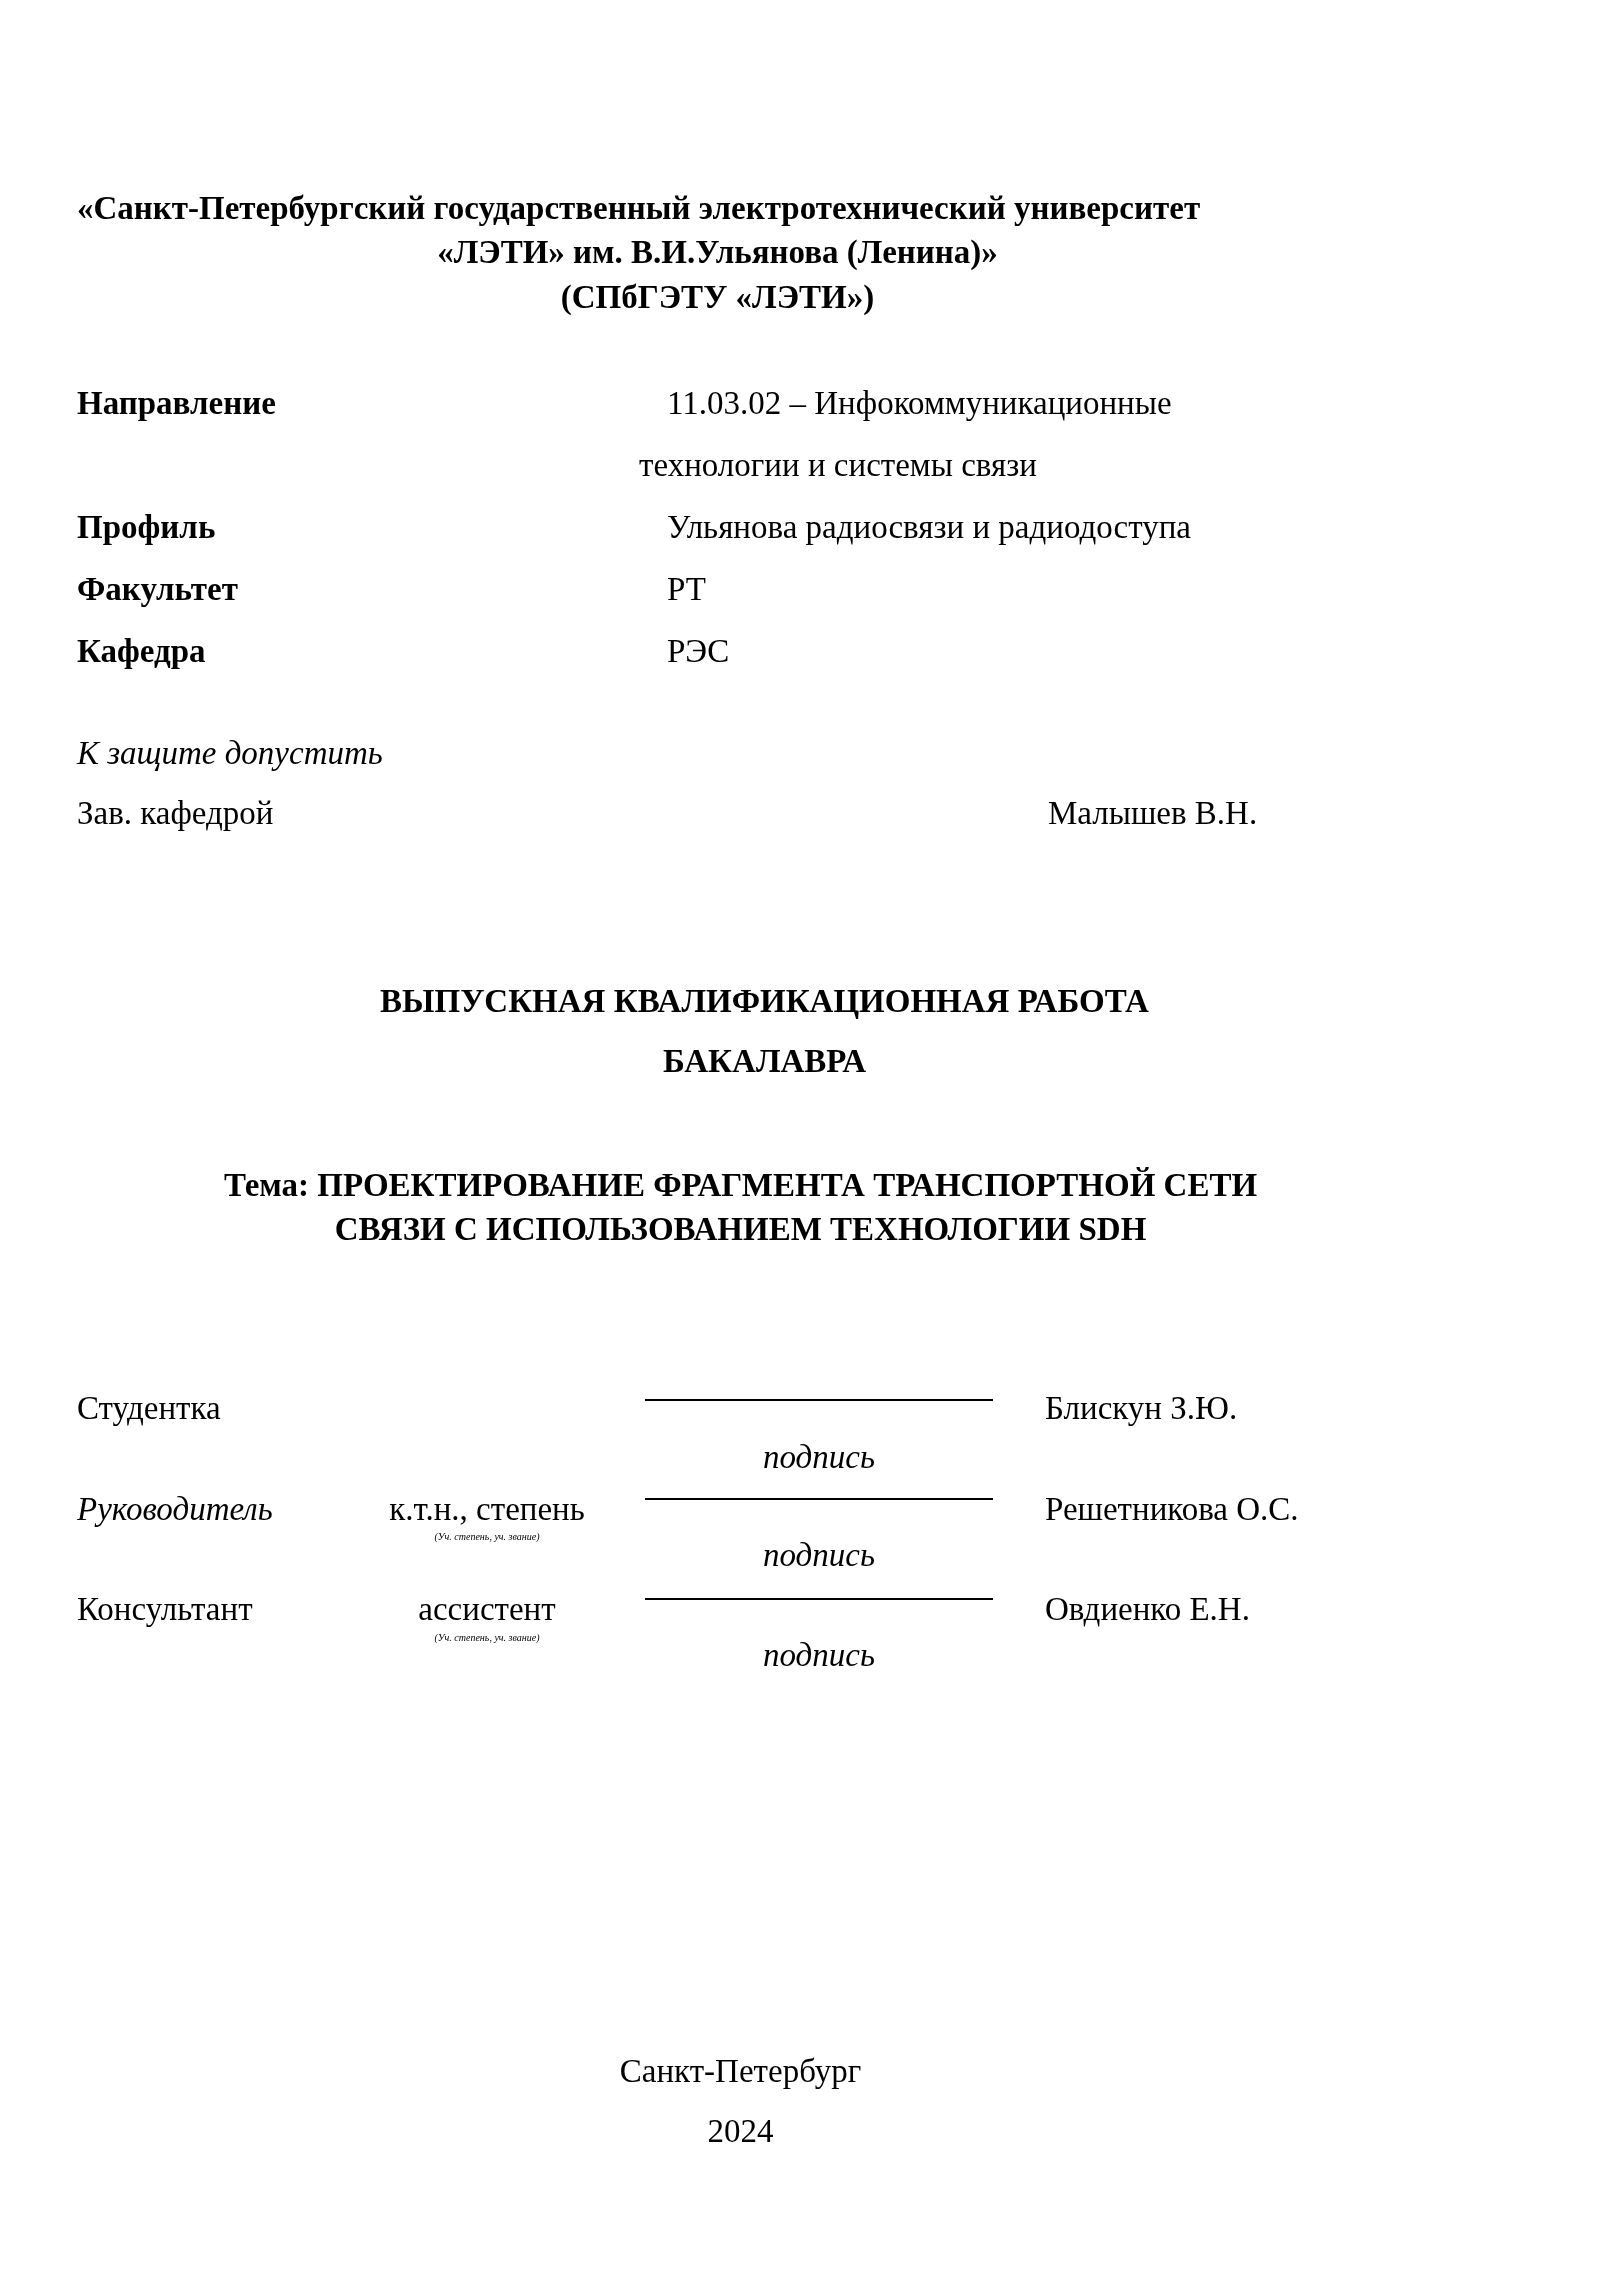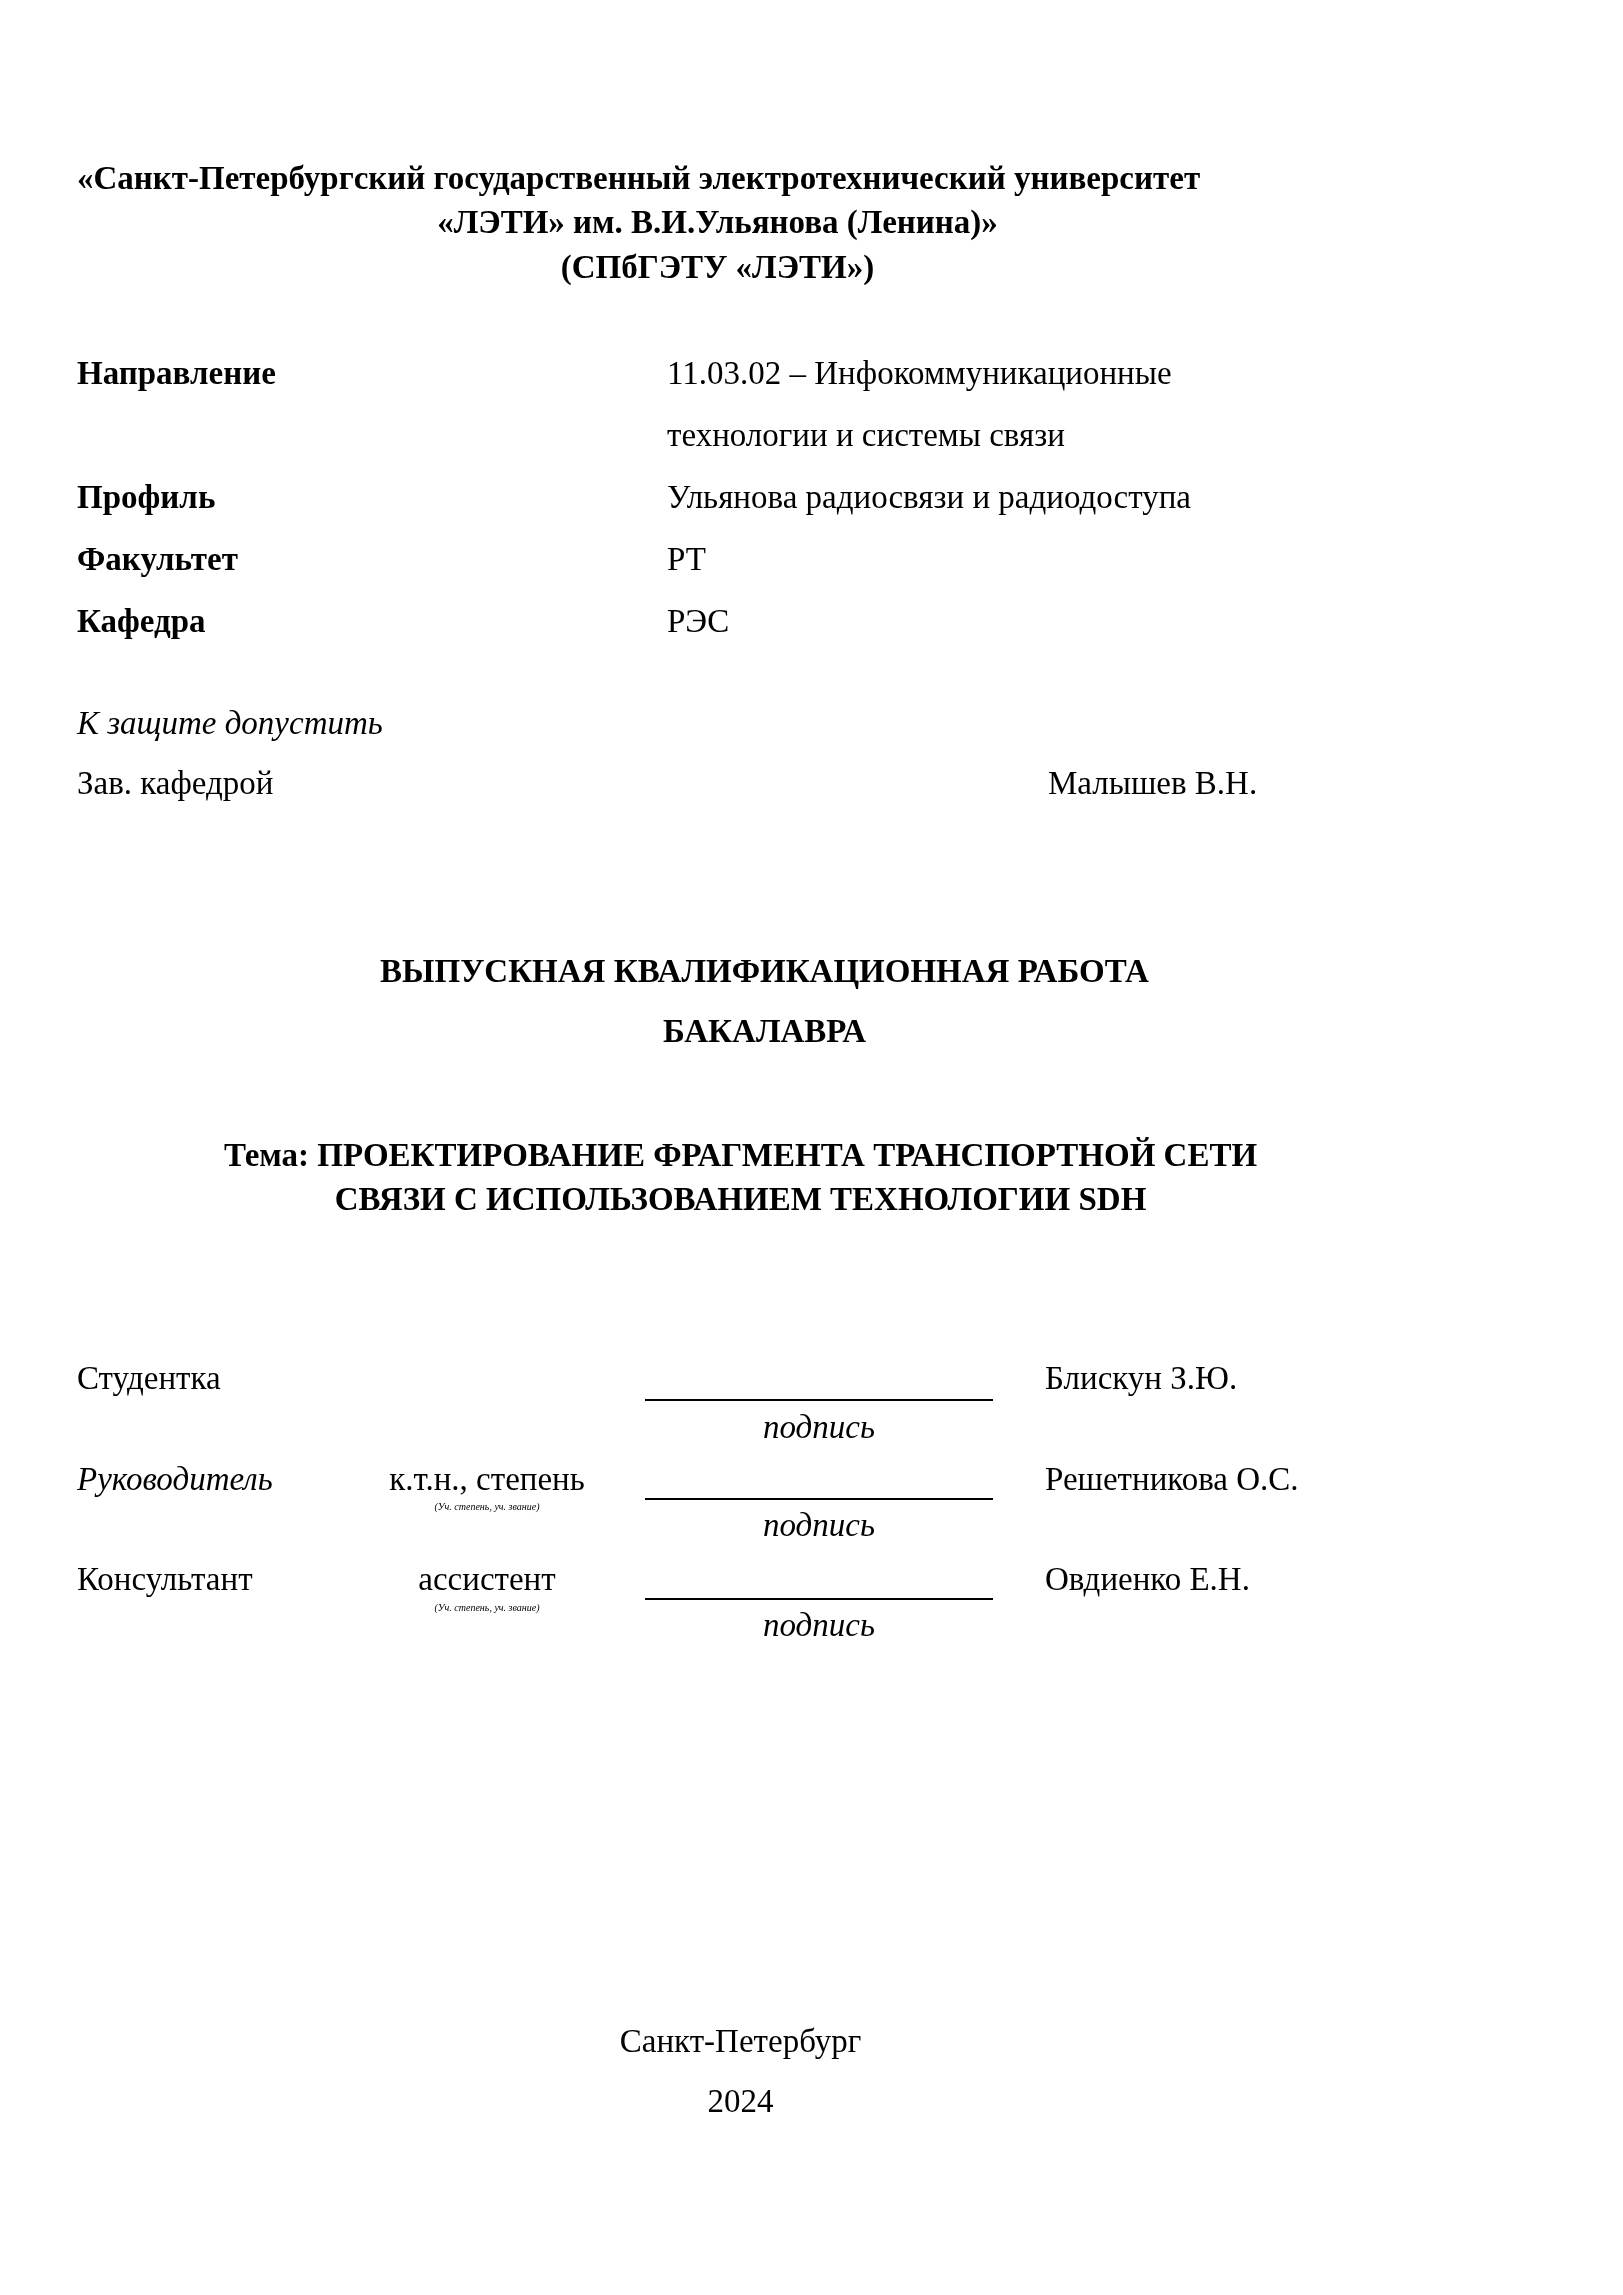--- a/index.html
+++ b/index.html
@@ -1,36 +1,36 @@
 <!DOCTYPE html>
 <html style="font-size:12.6px"><head>
 <meta charset="utf-8">
 <style>
   html, body { margin:0; padding:0; background:#ffffff; }
   body { width:1623px; height:2295px; position:relative; overflow:hidden;
          font-family:"Liberation Serif", "DejaVu Serif", serif; color:#000; }
-  .abs { position:absolute; white-space:nowrap; }
+  .abs { position:absolute; white-space:nowrap;margin-top:30px; }
   .t { font-size:33px; line-height:1; }
   .b { font-weight:bold; }
   .i { font-style:italic; }
   .center { left:0; width:1623px; text-align:center; }
   .hdr { font-size:33px; font-weight:bold; line-height:1; }
   .small { font-size:10px; font-style:italic; }
   .sigline { position:absolute; height:0; border-top:2px solid #000; }
 </style>
 </head>
 <body>
 
 <div class="abs hdr" style="left:77px; top:162px;">«Санкт-Петербургский государственный электротехнический университет</div>
 <div class="abs hdr center" style="top:206px; left:-94px;">«ЛЭТИ» им. В.И.Ульянова (Ленина)»</div>
 <div class="abs hdr center" style="top:251px; left:-94px;">(СПбГЭТУ «ЛЭТИ»)</div>
 
 <div class="abs t b" style="left:77px; top:357px;">Направление</div>
 <div class="abs t" style="left:667px; top:357px;">11.03.02 – Инфокоммуникационные</div>
-<div class="abs t" style="left:667px; top:419px;">технологии и системы связи</div>
+<div class="abs t" style="left:639px; top:419px;">технологии и системы связи</div>
 
 <div class="abs t b" style="left:77px; top:481px;">Профиль</div>
 <div class="abs t" style="left:667px; top:481px;">Ульянова радиосвязи и радиодоступа</div>
 
 <div class="abs t b" style="left:77px; top:543px;">Факультет</div>
 <div class="abs t" style="left:667px; top:543px;">РТ</div>
 
 <div class="abs t b" style="left:77px; top:605px;">Кафедра</div>
 <div class="abs t" style="left:667px; top:605px;">РЭС</div>
 

